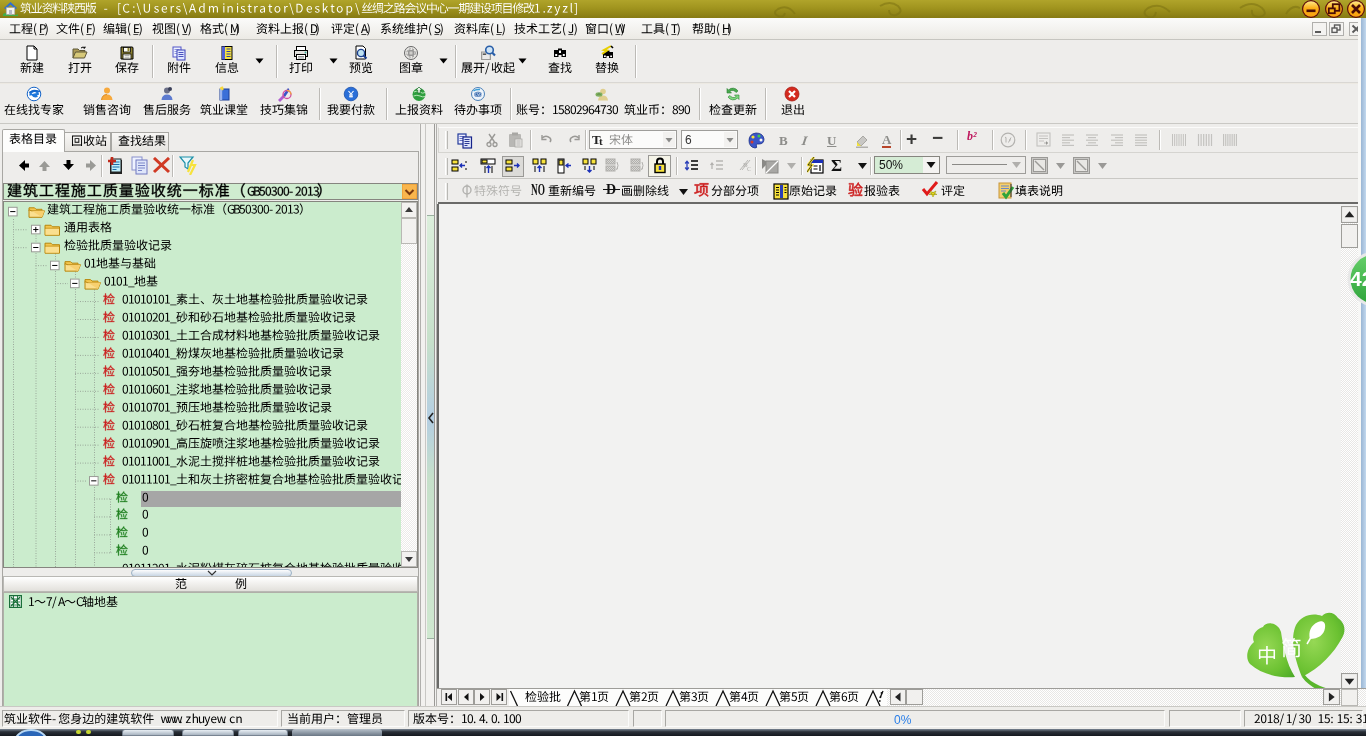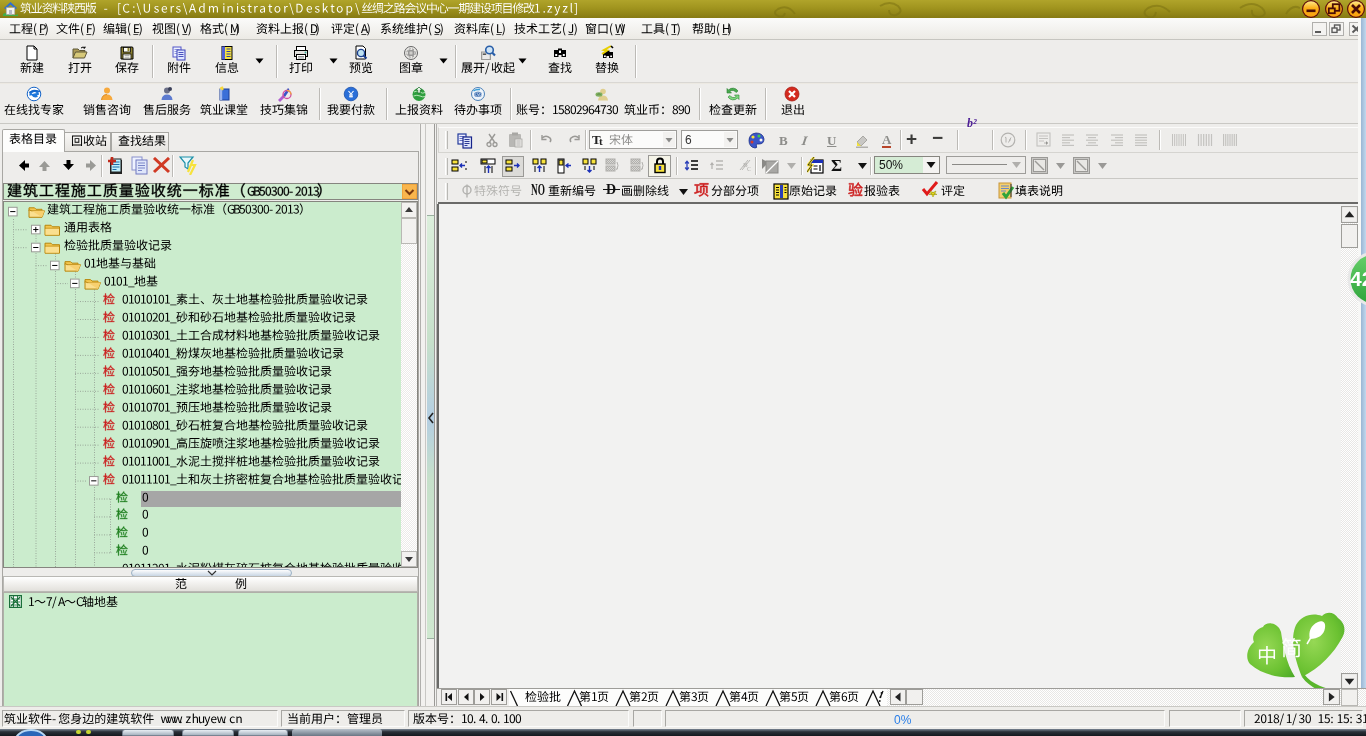--- a/index.html
+++ b/index.html
@@ -1659,21 +1659,21 @@
 <svg class="ab" style="left:855px;top:133px" width="15" height="15" viewBox="0 0 15 15">
 <path d="M2 9 L8 3 L12 7 L6 13 Z" fill="#c8c7c4" stroke="#9a9996" stroke-width="0.8"></path>
 <path d="M2 9 L6 13 L2 13 Z" fill="#f2e23c"></path>
     <rect x="1" y="13.5" width="12" height="1.5" fill="#b0afac"></rect>
   </svg>
 <div class="lt" style="left:882px;top:133px;font:bold 13px 'Liberation Serif';color:#8d8d8a;border-bottom:2px solid #b8452a;line-height:13px">A</div>
 <div class="ab" style="left:900px;top:130px;width:2px;height:20px;border-left:1px solid #bcbab6;border-right:1px solid #ffffff"></div>
 <div class="lt" style="left:906px;top:128px;font:bold 19px 'Liberation Sans';color:#3a3a38">+</div>
 <div class="lt" style="left:932px;top:127px;font:bold 19px 'Liberation Sans';color:#3a3a38">−</div>
 <div class="ab" style="left:957px;top:130px;width:2px;height:20px;border-left:1px solid #bcbab6;border-right:1px solid #ffffff"></div>
-<div class="lt" style="left:967px;top:116px;font:bold italic 12px 'Liberation Serif';color:#4c1d95">b²</div>
+<div class="lt" style="left:967px;top:129px;font:bold italic 12px 'Liberation Serif';color:#be185d">b²</div>
 <div class="ab" style="left:992px;top:130px;width:2px;height:20px;border-left:1px solid #bcbab6;border-right:1px solid #ffffff"></div>
 <svg class="ab" style="left:1000px;top:132px" width="16" height="16" viewBox="0 0 16 16">
 <circle cx="8" cy="8" r="6.8" fill="none" stroke="#b3b2af" stroke-width="1.2"></circle>
 <path d="M6 5.5 L6 10.5 M5 5.8 L6 5 M8.5 10.5 L11 5.5 M9 8 L10.8 8" stroke="#b3b2af" stroke-width="1"></path>
   </svg>
 <div class="ab" style="left:1025px;top:130px;width:2px;height:20px;border-left:1px solid #bcbab6;border-right:1px solid #ffffff"></div>
 <svg class="ab" style="left:1036px;top:132px" width="15" height="16" viewBox="0 0 15 16">
 <rect x="1" y="1" width="13" height="13" fill="none" stroke="#c3c2bf" stroke-width="1.1"></rect>
 <path d="M3 4h9M3 6.5h9M3 9h5" stroke="#c3c2bf" stroke-width="1.1"></path>
     <path d="M8 11 H12 M10.5 9.5 L12 11 L10.5 12.5" stroke="#b3b2af" stroke-width="1"></path>

